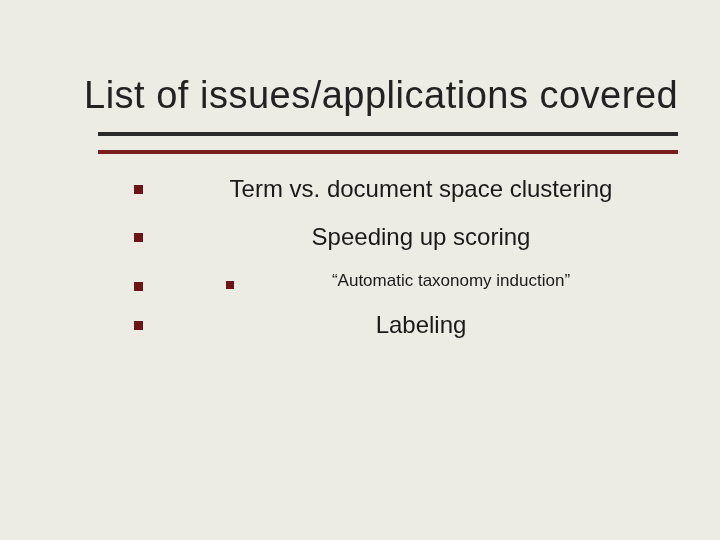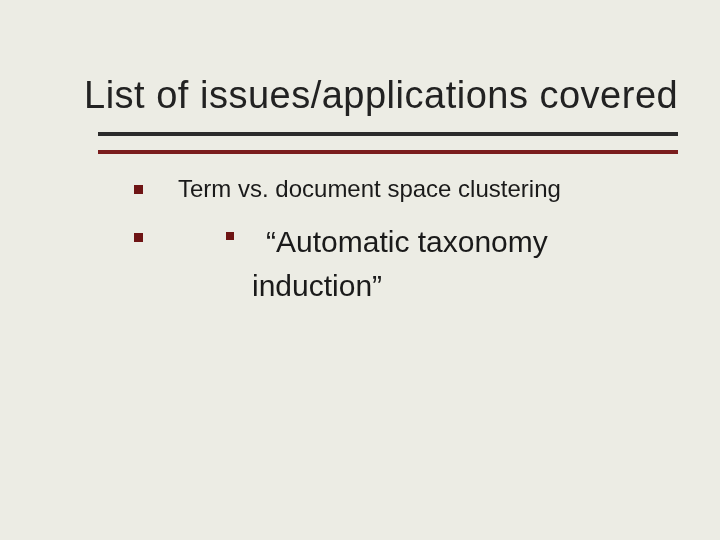--- a/index.html
+++ b/index.html
@@ -29,20 +29,21 @@
     height: 4px;
     background: #2b2b2b;
   }
   .rule-red {
     height: 4px;
     background: #7a1d1d;
   }
   ul.top {
     list-style: none;
     padding-left: 36px;
+    text-align: center;
   }
   ul.top > li {
     position: relative;
     font-size: 24px;
     line-height: 1.45;
     padding-left: 30px;
     font-weight: 400;
   }
   ul.top > li::before {
     content: "";
@@ -54,21 +55,21 @@
     background: #6e1414;
   }
   ul.sub {
     list-style: none;
     padding-left: 34px;
     margin-top: 2px;
     margin-bottom: 2px;
   }
   ul.sub > li {
     position: relative;
-    font-size: 30px;
+    font-size: 17px;
     line-height: 1.45;
     padding-left: 26px;
     font-weight: 400;
   }
   ul.sub > li::before {
     content: "";
     position: absolute;
     left: 0;
     top: 12px;
     width: 8px;
@@ -81,19 +82,21 @@
 
 <div class="slide">
   <h1 class="title">List of issues/applications covered</h1>
   <div class="rule-wrap">
     <div class="rule-dark"></div>
     <div class="rule-red"></div>
   </div>
 
   <ul class="top">
     <li><span>Term vs. document space clustering</span></li>
+    <li><span>Speeding up scoring</span></li>
     <li>
       <ul class="sub">
         <li><span>“Automatic taxonomy induction”</span></li>
       </ul>
     </li>
+    <li><span>Labeling</span></li>
   </ul>
 </div>
 
 </body></html>

